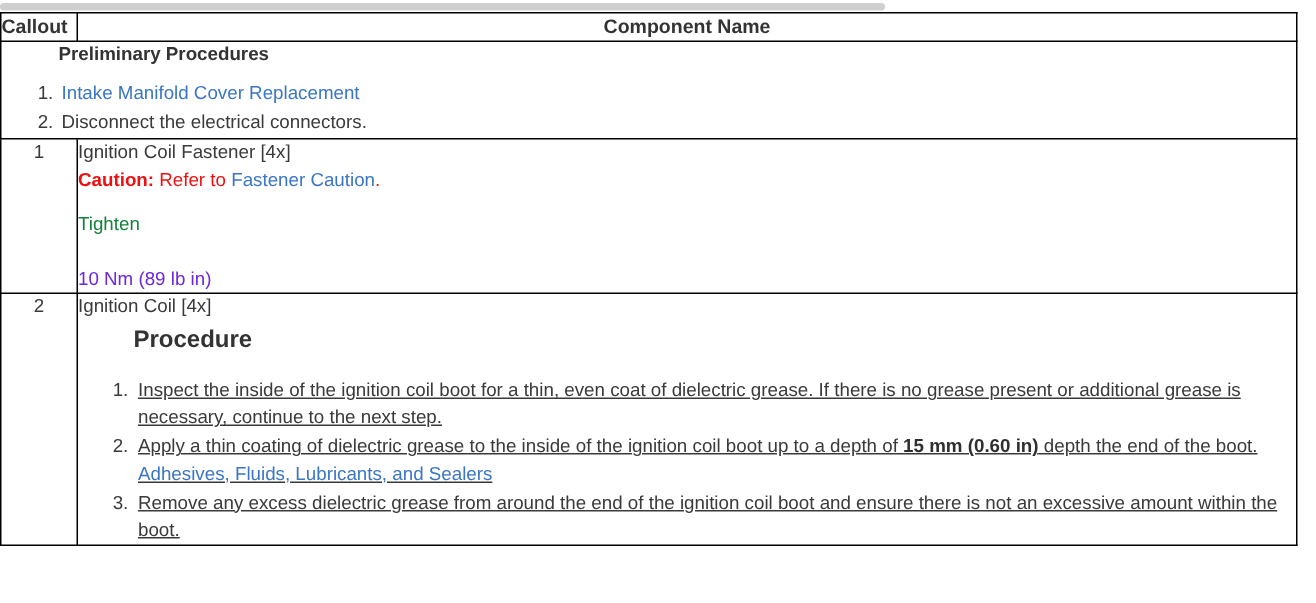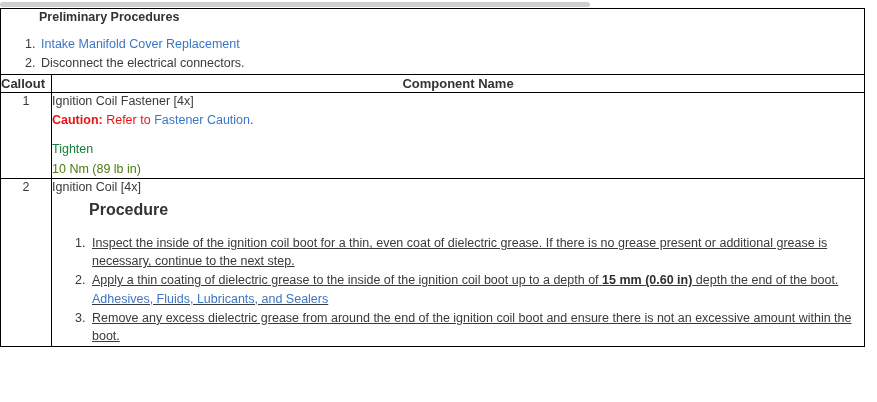--- a/index.html
+++ b/index.html
@@ -125,22 +125,22 @@
   }
 
   .tighten-label {
     font-weight: normal;
     color: #15803d;
     font-size: 12.5px;
     margin: 12px 0 0 0;
   }
   .torque-value {
     font-size: 12.5px;
-    color: #4d7c0f;
-    margin: 3px 0 0 0;
+    color: #6d28d9;
+    margin: 20px 0 0 0;
   }
 
   .procedure-heading {
     font-weight: bold;
     font-size: 16px;
     color: #333333;
     margin: 3px 0 0 37px;
   }
   ol.proc-list {
     margin: 14px 0 0 0;
@@ -162,34 +162,34 @@
 <div class="page">
 
   <div class="top-rule"></div>
 
   <table class="proc-table">
     <colgroup>
       <col class="c-callout">
       <col class="c-name">
     </colgroup>
     <tbody>
+
+      <tr>
+        <th class="hdr-callout">Callout</th>
+        <th class="hdr-name">Component Name</th>
+      </tr>
 
       <tr>
         <td class="prelim-cell" colspan="2">
           <div class="prelim-heading">Preliminary Procedures</div>
           <ol class="prelim-list">
             <li><a class="link">Intake Manifold Cover Replacement</a></li>
             <li>Disconnect the electrical connectors.</li>
           </ol>
         </td>
-      </tr>
-
-      <tr>
-        <th class="hdr-callout">Callout</th>
-        <th class="hdr-name">Component Name</th>
       </tr>
 
       <tr>
         <td class="callout-num">1</td>
         <td class="step-cell">
           <p class="comp-title">Ignition Coil Fastener [4x]</p>
           <p class="caution-line">
             <span class="caution-word">Caution:</span><span class="caution-text">&nbsp;</span><span class="caution-text">Refer to</span><span class="caution-text">&nbsp;</span><a class="link">Fastener Caution</a><span class="caution-text">.</span>
           </p>
           <p class="tighten-label">Tighten</p>

